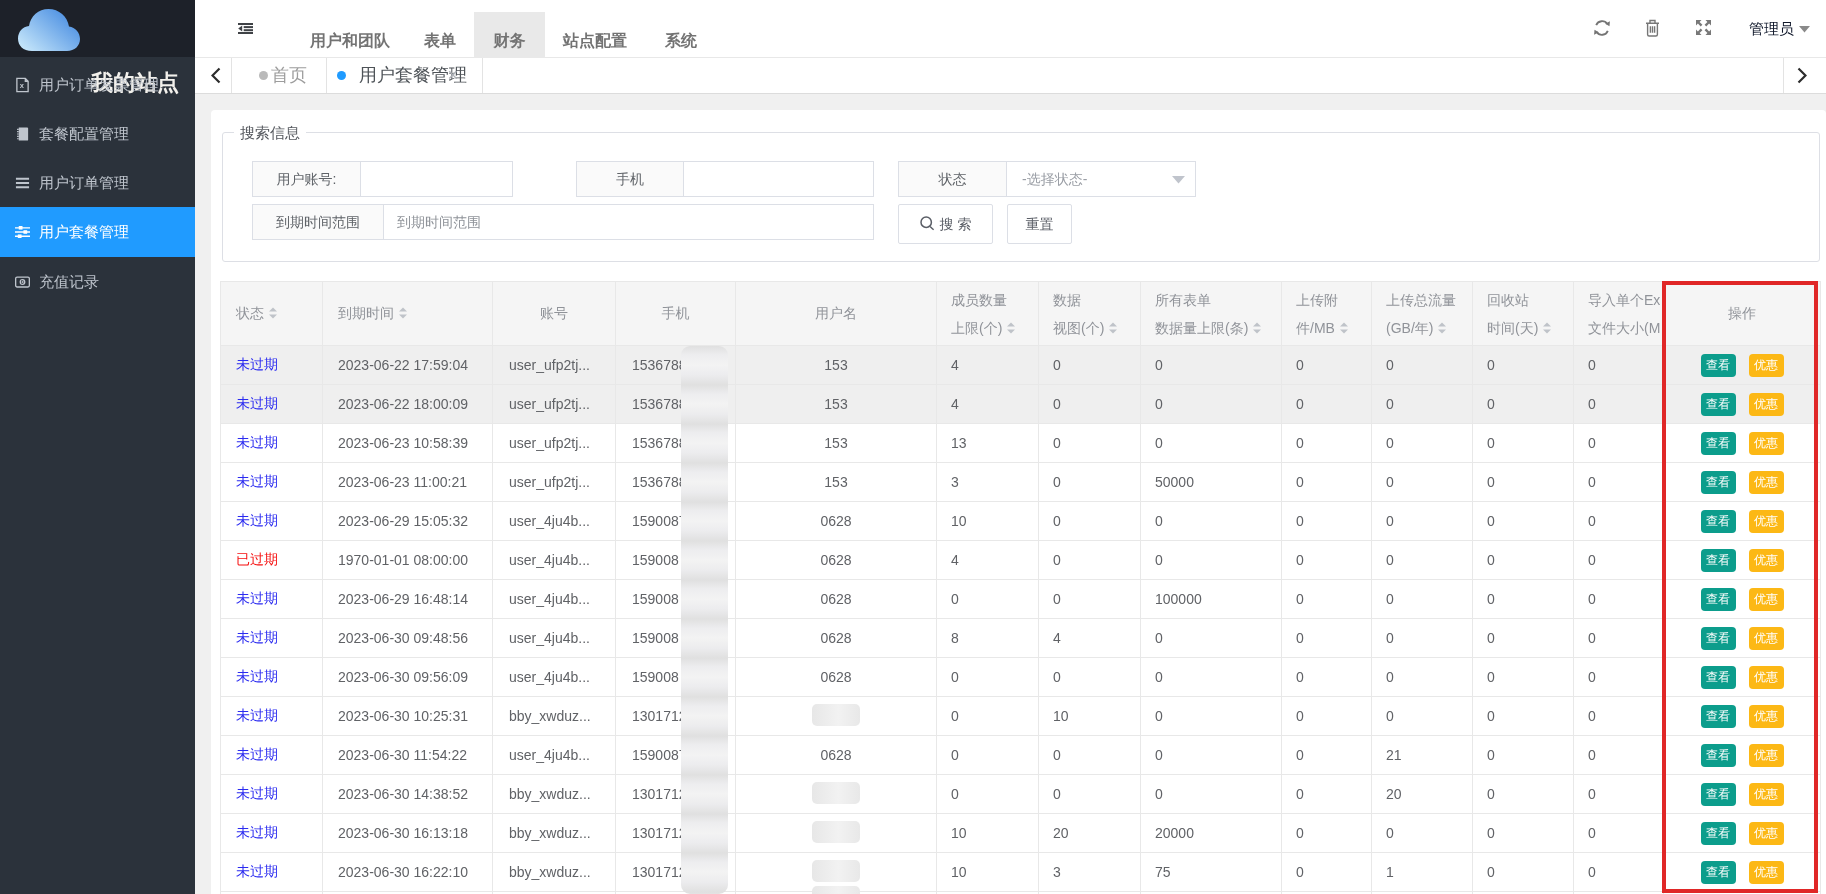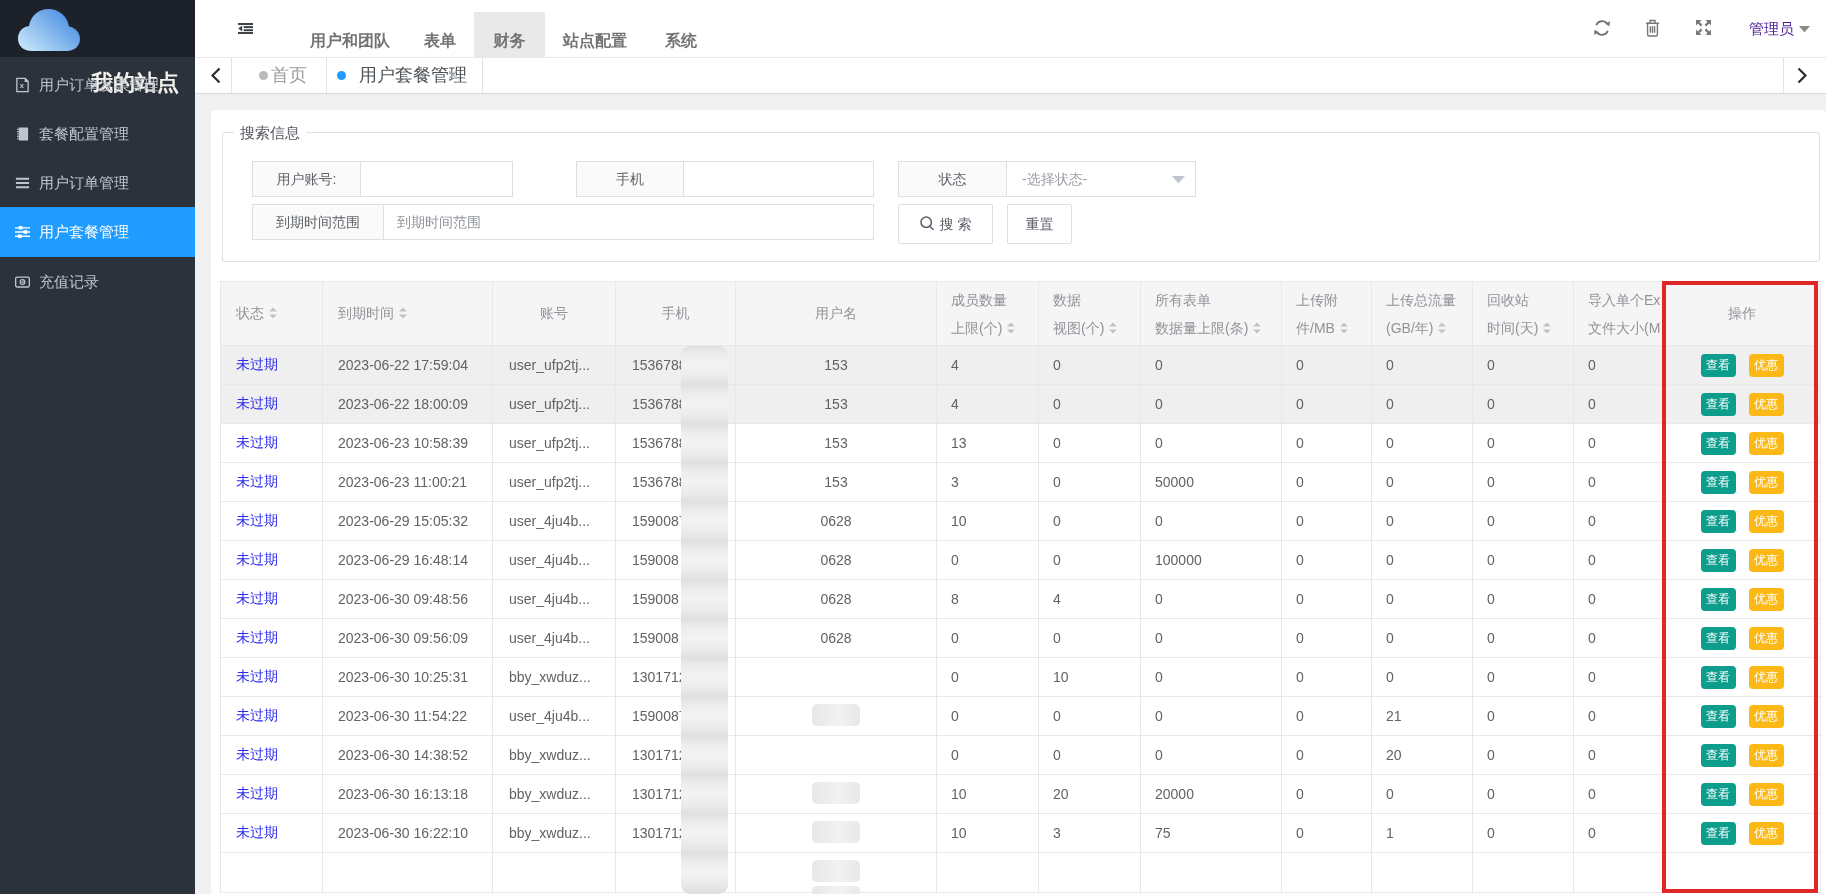--- a/index.html
+++ b/index.html
@@ -12,21 +12,21 @@
 .mi { position:absolute; left:0; width:195px; height:50px; color:#bfc5cd; font-size:15px; }
 .mi .txt { position:absolute; left:39px; top:50%; transform:translateY(-50%); white-space:nowrap; }
 .mi .ic { position:absolute; left:15px; top:50%; transform:translateY(-50%); width:15px; height:16px; }
 .mi.active { background:#209bff; color:#fff; }
 
 #navbar { position:absolute; left:195px; top:0; width:1631px; height:58px; background:#fff; border-bottom:1px solid #e8e8e8; }
 .nav-item { position:absolute; top:12px; height:57px; line-height:57px; font-size:16px; font-weight:600; color:#737373; }
 .nav-item.active { background:#e9e9e9; }
 #hamb { position:absolute; left:43px; top:23px; }
 .nicon { position:absolute; top:19px; color:#7a7a7a; }
-#admin { position:absolute; top:0; height:57px; line-height:57px; font-size:15px; color:#4c1d95; }
+#admin { position:absolute; top:0; height:57px; line-height:57px; font-size:15px; color:#0f172a; }
 
 #tabbar { position:absolute; left:195px; top:58px; width:1631px; height:36px; background:#fff; border-bottom:1px solid #dcdcdc; }
 .tabcell { position:absolute; top:0; height:35px; border-right:1px solid #e3e3e3; }
 .tdot { position:absolute; top:13px; width:9px; height:9px; border-radius:50%; }
 .ttxt { position:absolute; top:0; height:35px; line-height:35px; font-size:18px; white-space:nowrap; }
 
 #card { position:absolute; left:211px; top:110px; width:1615px; height:784px; background:#fff; border-radius:4px 4px 0 0; }
 #fieldset { position:absolute; left:11px; top:22px; width:1598px; height:130px; border:1px solid #dddfe5; border-radius:3px; }
 #legend { position:absolute; left:23px; top:14px; background:#fff; padding:0 6px; font-size:15px; color:#55585e; }
 .fbox { position:absolute; border:1px solid #dcdfe6; font-size:14px; }
@@ -309,20 +309,35 @@
 <td class="num">10</td>
 <td class="num">0</td>
 <td class="num">0</td>
 <td class="num">0</td>
 <td class="num">0</td>
 <td class="num">0</td>
 <td class="num">0</td>
 <td><span class="btn-v">查看</span><span class="btn-y">优惠</span></td>
 </tr>
 <tr>
+<td class="hl"><span class="red">已过期</span></td>
+<td class="hl">1970-01-01 08:00:00</td>
+<td class="hl" style="padding-left:16px;">user_4ju4b...</td>
+<td style="text-align:left; padding-left:16px;">159008</td>
+<td>0628</td>
+<td class="num">4</td>
+<td class="num">0</td>
+<td class="num">0</td>
+<td class="num">0</td>
+<td class="num">0</td>
+<td class="num">0</td>
+<td class="num">0</td>
+<td><span class="btn-v">查看</span><span class="btn-y">优惠</span></td>
+</tr>
+<tr>
 <td class="hl"><span class="blue">未过期</span></td>
 <td class="hl">2023-06-29 16:48:14</td>
 <td class="hl" style="padding-left:16px;">user_4ju4b...</td>
 <td style="text-align:left; padding-left:16px;">159008</td>
 <td>0628</td>
 <td class="num">0</td>
 <td class="num">0</td>
 <td class="num">100000</td>
 <td class="num">0</td>
 <td class="num">0</td>

